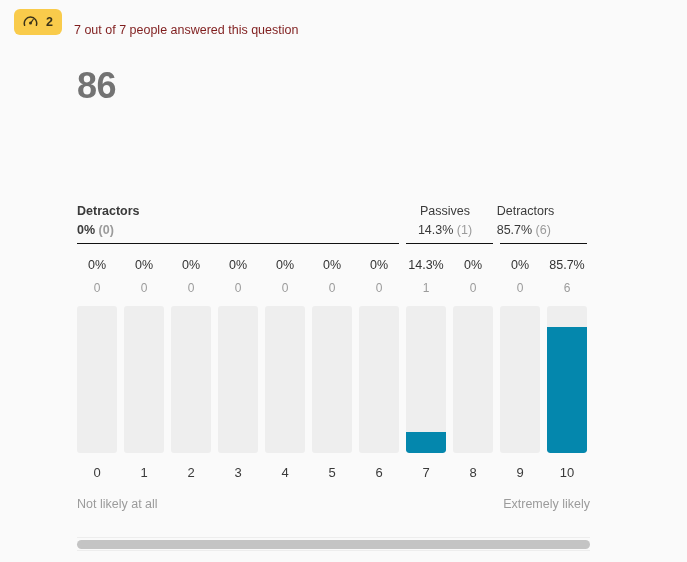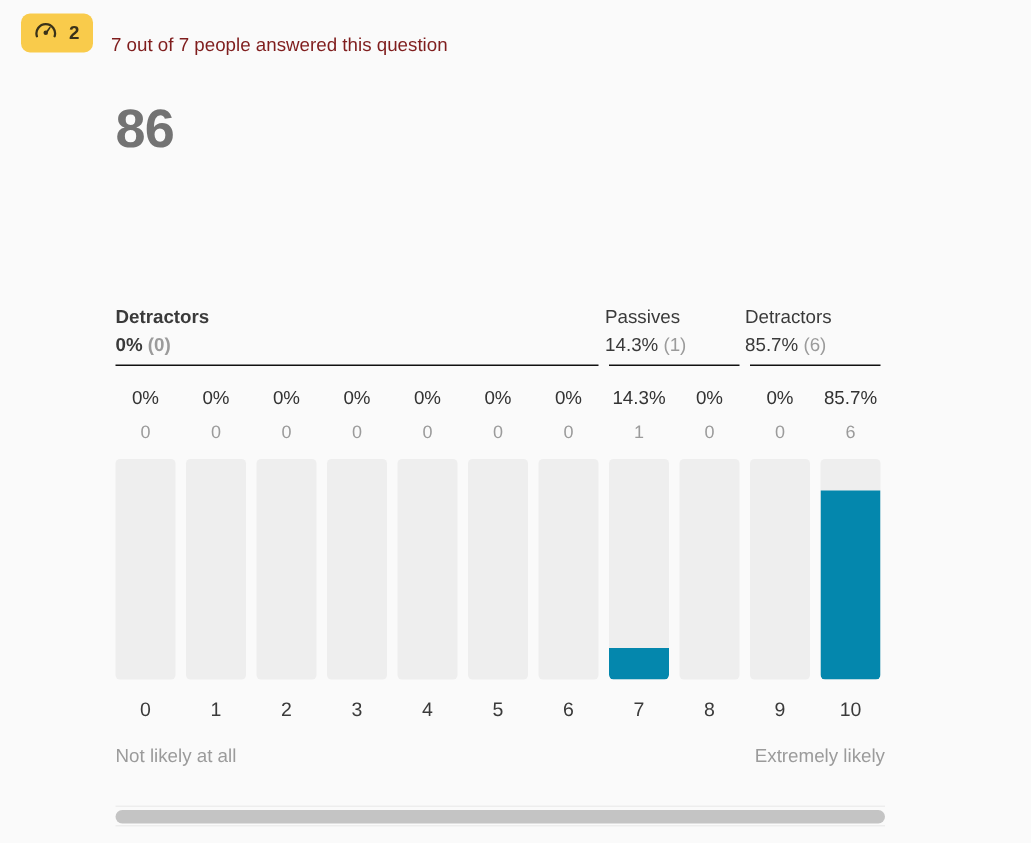--- a/index.html
+++ b/index.html
@@ -235,21 +235,21 @@
 </div>
 
 <div class="chart-area">
 
   <div class="cat-row" id="cat-row">
       <div class="cat" style="width: 329px; font-weight: bold;">
         <div class="cat-name">Detractors</div>
         <div class="cat-stats"><span>0% </span><span class="cnt">(0)</span></div>
       </div>
       <div class="cat-rule" style="left: 0px; width: 322px;"></div>
-      <div class="cat" style="width: 94px;">
+      <div class="cat" style="width: 94px; text-align: center;">
         <div class="cat-name">Passives</div>
         <div class="cat-stats"><span>14.3% </span><span class="cnt">(1)</span></div>
       </div>
       <div class="cat-rule" style="left: 329px; width: 87px;"></div>
       <div class="cat" style="width: 94px;">
         <div class="cat-name">Detractors</div>
         <div class="cat-stats"><span>85.7% </span><span class="cnt">(6)</span></div>
       </div>
       <div class="cat-rule" style="left: 423px; width: 87px;"></div>
     </div>

